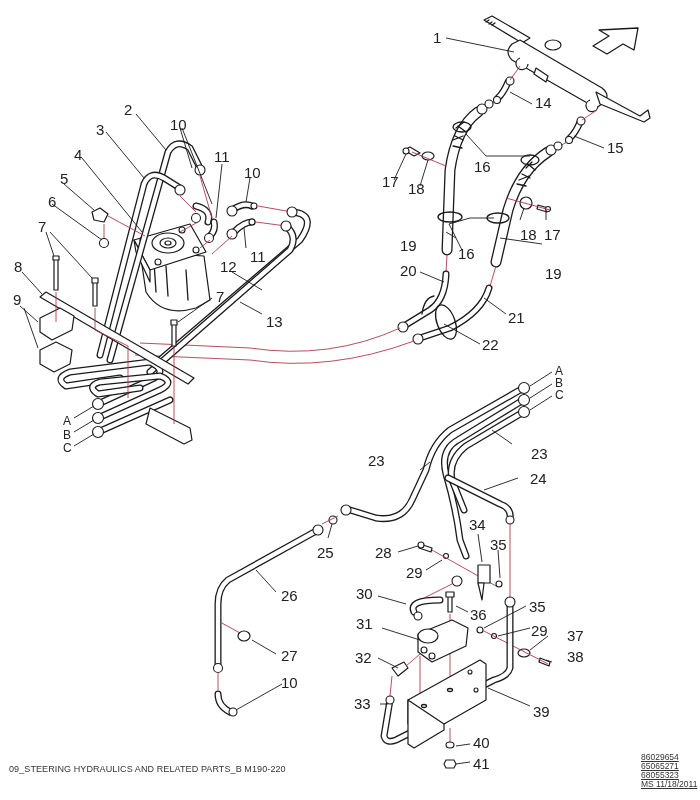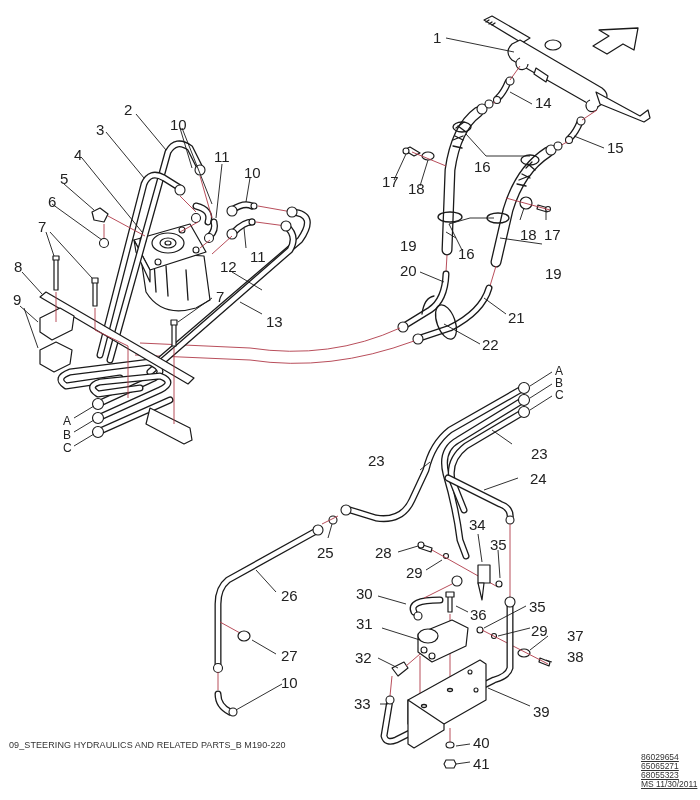--- a/index.html
+++ b/index.html
@@ -9,21 +9,21 @@
   .tube { fill: none; stroke: #1a1a1a; stroke-width: 7; stroke-linecap: round; stroke-linejoin: round; }
   .tube-in { fill: none; stroke: #ffffff; stroke-width: 4.4; stroke-linecap: round; stroke-linejoin: round; }
   .hose { fill: none; stroke: #1a1a1a; stroke-width: 11; stroke-linecap: round; }
   .hose-in { fill: none; stroke: #ffffff; stroke-width: 8.4; stroke-linecap: round; }
   .red { fill: none; stroke: #b03a48; stroke-width: 0.9; }
   .leader { fill: none; stroke: #1a1a1a; stroke-width: 0.9; }
   .part { fill: #ffffff; stroke: #1a1a1a; stroke-width: 1.2; stroke-linejoin: round; }
   .nut { fill: #ffffff; stroke: #1a1a1a; stroke-width: 1.1; }
   .callout { font-family: "Liberation Sans", sans-serif; font-size: 15px; fill: #222; }
   .callout-sm { font-family: "Liberation Sans", sans-serif; font-size: 12px; fill: #222; }
-  .footer { position: absolute; left: 9px; top: 740px; font-size: 9px; color: #333; letter-spacing: 0.1px; }
+  .footer { position: absolute; left: 9px; top: 764px; font-size: 9px; color: #333; letter-spacing: 0.1px; }
   .refs { position: absolute; left: 641px; top: 753px; font-size: 8.5px; line-height: 9px; color: #333; }
   .refs div { white-space: nowrap; text-decoration: underline; }
 </style>
 </head>
 <body>
 
 <svg id="diagram" viewBox="0 0 700 800" xmlns="http://www.w3.org/2000/svg">
 
   <g>
     <path class="ln" d="M599,30 L638,28 L634,50 L623,44 L607,54 L593,46 L609,36 Z"></path>
@@ -444,14 +444,14 @@
     <text class="callout-sm" x="555" y="387">B</text>
     <text class="callout-sm" x="555" y="399">C</text>
   </g>
 </svg>
 
 <div class="footer">09_STEERING HYDRAULICS AND RELATED PARTS_B M190-220</div>
 <div class="refs">
   <div>86029654</div>
   <div>65065271</div>
   <div>68055323</div>
-  <div>MS 11/30/2011</div>
+  <div>MS 11/18/2011</div>
 </div>
 
 </body></html>

